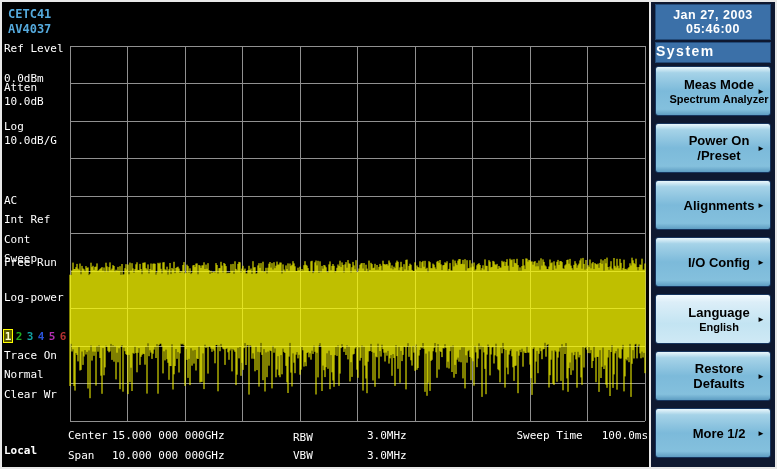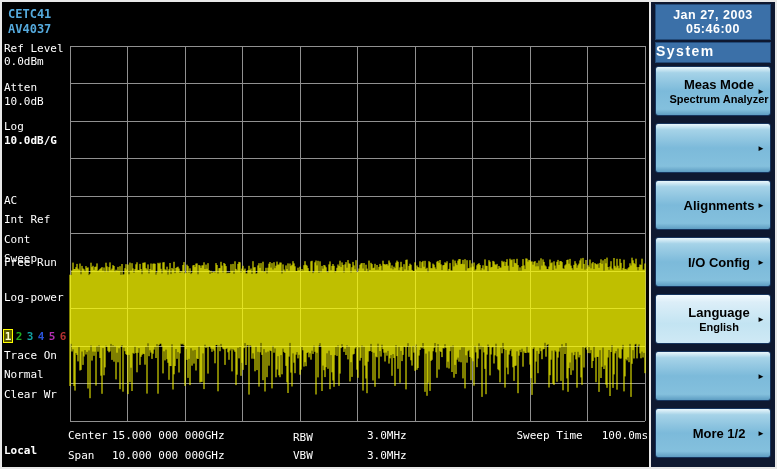--- a/index.html
+++ b/index.html
@@ -53,25 +53,25 @@
 
   <svg id="plot-svg" width="649" height="469">
     <path id="grid-path" fill="none" stroke-width="1" shape-rendering="crispEdges" d="M70.0 46L70.0 421M127.5 46L127.5 421M185.0 46L185.0 421M242.5 46L242.5 421M300.0 46L300.0 421M357.5 46L357.5 421M415.0 46L415.0 421M472.5 46L472.5 421M530.0 46L530.0 421M587.5 46L587.5 421M645.0 46L645.0 421M70 46.0L645 46.0M70 83.5L645 83.5M70 121.0L645 121.0M70 158.5L645 158.5M70 196.0L645 196.0M70 233.5L645 233.5M70 271.0L645 271.0M70 308.5L645 308.5M70 346.0L645 346.0M70 383.5L645 383.5M70 421.0L645 421.0" stroke="#909090"></path>
     <path id="trace-path" fill="none" stroke-width="1" d="M70 274.7L70 386.0M71 275.1L71 343.8M72 270.4L72 351.5M73 262.6L73 349.3M74 269.1L74 386.0M75 269.0L75 390.6M76 267.2L76 353.0M77 263.9L77 354.9M78 268.6L78 361.4M79 269.7L79 347.1M80 263.5L80 370.5M81 274.3L81 369.9M82 265.9L82 351.5M83 268.5L83 364.9M84 269.4L84 356.5M85 271.6L85 350.1M86 266.1L86 354.5M87 267.9L87 351.9M88 267.4L88 388.5M89 275.1L89 350.4M90 273.8L90 398.2M91 262.7L91 345.5M92 267.1L92 360.6M93 265.8L93 351.6M94 269.8L94 355.8M95 266.9L95 351.7M96 266.6L96 385.6M97 263.4L97 346.2M98 271.1L98 351.7M99 269.9L99 345.4M100 268.9L100 358.0M101 268.2L101 375.7M102 267.1L102 393.8M103 270.7L103 348.1M104 267.5L104 375.3M105 272.1L105 367.4M106 262.7L106 345.7M107 266.4L107 346.9M108 272.1L108 350.8M109 267.1L109 352.3M110 262.4L110 351.4M111 270.2L111 343.9M112 268.6L112 359.9M113 265.1L113 345.3M114 266.0L114 361.7M115 271.7L115 346.2M116 269.7L116 379.4M117 270.8L117 352.7M118 266.9L118 362.3M119 271.0L119 348.3M120 266.2L120 389.2M121 274.9L121 346.5M122 264.0L122 345.1M123 274.7L123 391.7M124 274.3L124 347.6M125 268.2L125 351.2M126 264.2L126 354.1M127 269.5L127 355.0M128 264.6L128 394.1M129 274.3L129 354.9M130 262.6L130 382.2M131 270.7L131 367.7M132 263.2L132 391.0M133 268.4L133 352.9M134 272.8L134 353.7M135 269.1L135 346.4M136 264.3L136 353.1M137 262.3L137 372.3M138 269.9L138 352.8M139 270.1L139 348.1M140 263.9L140 364.9M141 269.0L141 356.8M142 274.2L142 354.8M143 262.8L143 353.7M144 262.7L144 354.1M145 262.4L145 364.7M146 268.2L146 346.8M147 269.5L147 393.6M148 264.4L148 343.3M149 273.5L149 356.2M150 269.0L150 350.3M151 263.5L151 352.6M152 269.8L152 358.9M153 263.7L153 353.7M154 263.5L154 349.6M155 263.8L155 346.8M156 274.7L156 358.0M157 272.3L157 344.1M158 262.8L158 393.7M159 263.7L159 344.9M160 262.7L160 343.7M161 268.8L161 343.7M162 273.5L162 346.4M163 262.4L163 373.4M164 262.2L164 351.3M165 269.3L165 360.4M166 270.3L166 349.6M167 266.7L167 359.2M168 274.6L168 362.8M169 269.3L169 379.8M170 263.0L170 366.0M171 274.1L171 366.1M172 268.0L172 344.3M173 269.3L173 389.5M174 261.8L174 374.3M175 273.2L175 366.0M176 268.0L176 349.0M177 267.2L177 358.8M178 266.7L178 352.1M179 268.5L179 372.5M180 272.9L180 353.4M181 271.0L181 343.7M182 272.3L182 344.5M183 265.0L183 343.6M184 262.1L184 345.2M185 273.4L185 385.9M186 273.1L186 349.2M187 264.7L187 359.9M188 266.1L188 377.9M189 272.7L189 358.8M190 268.3L190 385.1M191 274.1L191 348.2M192 272.8L192 365.7M193 265.4L193 350.5M194 265.0L194 363.6M195 267.1L195 349.9M196 263.6L196 370.5M197 263.4L197 358.5M198 274.3L198 359.0M199 265.0L199 346.4M200 265.6L200 382.5M201 268.0L201 381.8M202 265.4L202 381.9M203 265.3L203 353.4M204 262.3L204 389.1M205 269.0L205 344.7M206 264.6L206 347.9M207 268.7L207 346.4M208 263.2L208 373.6M209 270.1L209 346.4M210 274.0L210 346.4M211 270.8L211 348.6M212 272.9L212 351.8M213 272.1L213 348.9M214 271.8L214 350.7M215 272.5L215 363.3M216 263.1L216 345.0M217 265.0L217 344.9M218 273.6L218 391.3M219 268.2L219 345.5M220 268.1L220 351.2M221 261.8L221 343.9M222 265.6L222 347.1M223 272.5L223 348.7M224 263.0L224 349.4M225 263.9L225 364.9M226 266.1L226 348.9M227 273.4L227 348.3M228 272.6L228 352.3M229 273.2L229 359.8M230 272.7L230 350.5M231 264.2L231 348.7M232 270.9L232 371.4M233 263.9L233 348.9M234 273.8L234 350.3M235 261.3L235 351.8M236 268.9L236 385.1M237 270.4L237 374.7M238 263.9L238 347.8M239 261.9L239 358.4M240 262.3L240 347.0M241 272.4L241 375.8M242 268.6L242 362.9M243 265.8L243 369.9M244 270.3L244 348.1M245 268.6L245 343.1M246 273.4L246 365.0M247 273.5L247 345.5M248 270.1L248 345.0M249 265.8L249 394.6M250 270.0L250 345.2M251 268.5L251 345.9M252 274.0L252 358.7M253 261.2L253 353.3M254 267.4L254 358.8M255 267.2L255 371.3M256 273.7L256 346.6M257 273.3L257 370.1M258 265.4L258 351.8M259 263.2L259 386.6M260 267.9L260 352.3M261 263.1L261 342.9M262 271.2L262 354.9M263 261.7L263 380.2M264 271.9L264 349.1M265 271.5L265 391.5M266 267.8L266 352.4M267 273.5L267 377.2M268 267.7L268 351.6M269 263.7L269 365.7M270 262.0L270 350.5M271 267.6L271 351.1M272 263.1L272 388.4M273 269.5L273 345.9M274 262.2L274 352.7M275 268.2L275 348.4M276 265.7L276 377.3M277 261.6L277 369.5M278 264.7L278 356.2M279 264.5L279 375.3M280 262.5L280 377.2M281 262.6L281 355.1M282 273.6L282 374.3M283 264.4L283 348.6M284 269.5L284 351.9M285 272.0L285 353.0M286 265.4L286 365.9M287 269.1L287 382.4M288 263.4L288 393.0M289 270.7L289 356.6M290 263.5L290 342.9M291 266.1L291 372.6M292 264.8L292 386.5M293 261.2L293 353.4M294 263.4L294 362.7M295 266.3L295 373.2M296 270.9L296 354.7M297 271.0L297 352.1M298 267.7L298 358.4M299 270.3L299 354.8M300 266.7L300 374.7M301 271.0L301 369.7M302 269.0L302 346.9M303 270.6L303 350.3M304 265.2L304 366.6M305 261.2L305 362.2M306 264.8L306 366.2M307 265.7L307 353.0M308 268.1L308 352.2M309 271.1L309 357.3M310 272.1L310 353.3M311 261.3L311 359.7M312 260.8L312 350.7M313 273.2L313 353.9M314 272.0L314 345.7M315 262.3L315 351.8M316 260.5L316 394.5M317 265.4L317 352.8M318 260.8L318 377.4M319 272.8L319 345.6M320 261.3L320 343.1M321 272.2L321 346.4M322 265.9L322 391.0M323 268.7L323 365.6M324 265.0L324 370.2M325 265.5L325 377.1M326 267.3L326 367.2M327 271.9L327 353.3M328 272.3L328 368.8M329 264.4L329 350.7M330 261.4L330 389.2M331 270.3L331 355.1M332 265.9L332 372.3M333 264.0L333 380.5M334 265.8L334 386.8M335 272.3L335 355.2M336 271.1L336 347.0M337 267.8L337 355.9M338 264.5L338 345.4M339 266.1L339 385.9M340 260.7L340 373.6M341 267.1L341 348.1M342 262.4L342 344.2M343 264.9L343 346.8M344 272.5L344 351.9M345 264.4L345 348.7M346 262.1L346 355.0M347 267.7L347 345.4M348 260.1L348 359.4M349 263.4L349 346.6M350 263.8L350 381.5M351 272.5L351 362.2M352 267.2L352 376.9M353 261.9L353 354.5M354 265.4L354 353.9M355 269.3L355 348.5M356 260.2L356 346.9M357 272.2L357 369.7M358 271.9L358 377.8M359 268.5L359 347.3M360 264.8L360 360.6M361 263.5L361 357.9M362 263.0L362 345.5M363 268.5L363 390.6M364 263.0L364 346.6M365 270.9L365 365.6M366 264.7L366 378.5M367 268.6L367 393.2M368 272.0L368 361.7M369 260.6L369 351.3M370 270.0L370 351.0M371 262.8L371 343.9M372 264.1L372 351.8M373 268.2L373 380.5M374 267.7L374 352.8M375 263.8L375 386.8M376 269.8L376 356.6M377 265.0L377 357.3M378 269.7L378 343.7M379 266.9L379 378.5M380 263.9L380 351.1M381 265.7L381 356.6M382 270.3L382 344.7M383 260.7L383 349.1M384 264.0L384 352.7M385 264.6L385 361.5M386 264.4L386 352.6M387 264.1L387 355.7M388 265.5L388 350.9M389 260.5L389 363.6M390 262.6L390 358.4M391 268.3L391 355.1M392 265.4L392 375.8M393 269.4L393 354.1M394 266.7L394 358.0M395 268.2L395 385.9M396 262.6L396 345.2M397 260.6L397 356.1M398 261.8L398 368.8M399 270.2L399 346.6M400 267.4L400 382.8M401 261.8L401 350.9M402 266.8L402 361.1M403 270.9L403 354.9M404 264.2L404 346.3M405 269.4L405 347.1M406 259.9L406 389.4M407 259.6L407 346.7M408 270.3L408 343.2M409 265.9L409 356.8M410 263.7L410 346.5M411 264.8L411 360.3M412 269.9L412 365.6M413 270.8L413 346.0M414 271.0L414 352.6M415 262.3L415 370.8M416 269.4L416 344.5M417 265.5L417 369.8M418 267.0L418 368.0M419 267.7L419 355.6M420 261.3L420 349.9M421 268.2L421 346.9M422 262.1L422 348.3M423 260.9L423 343.0M424 266.7L424 348.8M425 260.8L425 391.8M426 268.9L426 353.6M427 267.8L427 395.8M428 272.1L428 382.8M429 261.2L429 351.4M430 262.2L430 390.9M431 268.2L431 360.9M432 268.3L432 359.8M433 263.6L433 351.3M434 264.7L434 347.8M435 267.4L435 343.0M436 269.2L436 352.3M437 261.7L437 377.8M438 260.9L438 344.1M439 262.8L439 369.5M440 260.0L440 351.2M441 264.4L441 352.0M442 270.1L442 357.1M443 265.3L443 348.1M444 265.0L444 348.4M445 262.3L445 344.2M446 263.2L446 347.9M447 261.3L447 367.7M448 270.7L448 361.7M449 268.9L449 368.5M450 263.1L450 351.2M451 270.4L451 346.4M452 270.6L452 372.0M453 259.6L453 345.5M454 266.4L454 377.7M455 260.6L455 364.9M456 263.3L456 374.0M457 265.1L457 359.7M458 260.6L458 357.6M459 259.1L459 361.7M460 259.1L460 349.8M461 264.1L461 362.3M462 263.8L462 347.2M463 259.9L463 378.4M464 264.2L464 347.3M465 259.2L465 388.4M466 270.6L466 355.3M467 260.2L467 362.7M468 268.4L468 351.2M469 268.1L469 349.9M470 260.2L470 357.0M471 267.4L471 380.2M472 263.4L472 358.3M473 266.5L473 361.3M474 262.5L474 385.7M475 270.5L475 345.9M476 269.3L476 352.4M477 265.3L477 367.2M478 264.0L478 358.5M479 263.2L479 343.4M480 265.0L480 349.4M481 270.2L481 345.9M482 268.2L482 396.9M483 265.3L483 346.7M484 269.5L484 352.4M485 259.4L485 368.9M486 265.8L486 394.2M487 265.9L487 354.6M488 271.5L488 344.5M489 260.2L489 346.6M490 261.7L490 375.4M491 267.4L491 354.5M492 266.9L492 347.4M493 260.9L493 346.9M494 261.6L494 363.5M495 264.3L495 355.4M496 265.1L496 343.7M497 263.9L497 356.4M498 268.9L498 369.3M499 266.0L499 370.3M500 267.6L500 382.4M501 267.6L501 347.6M502 260.8L502 353.3M503 262.2L503 342.9M504 261.4L504 349.0M505 266.0L505 387.6M506 262.0L506 350.1M507 259.2L507 367.6M508 265.7L508 374.3M509 270.7L509 354.6M510 258.7L510 350.7M511 260.2L511 349.0M512 259.5L512 356.3M513 266.9L513 367.3M514 259.2L514 380.9M515 262.9L515 365.9M516 263.4L516 365.6M517 258.8L517 351.3M518 265.1L518 393.2M519 270.8L519 355.7M520 267.4L520 349.8M521 270.7L521 352.2M522 266.1L522 348.7M523 259.1L523 366.7M524 265.4L524 351.4M525 269.1L525 352.9M526 258.4L526 353.0M527 258.7L527 346.5M528 261.6L528 352.6M529 259.9L529 352.6M530 260.4L530 364.6M531 261.7L531 378.1M532 261.4L532 394.9M533 264.7L533 348.9M534 261.8L534 347.3M535 261.1L535 383.4M536 266.4L536 361.6M537 262.8L537 350.9M538 266.3L538 373.2M539 260.5L539 353.8M540 269.6L540 347.9M541 258.3L541 351.2M542 265.6L542 359.2M543 259.4L543 349.4M544 261.9L544 349.0M545 265.4L545 342.8M546 266.4L546 356.7M547 269.0L547 345.1M548 269.2L548 344.0M549 266.5L549 387.5M550 259.5L550 375.2M551 263.2L551 359.7M552 262.4L552 350.7M553 270.0L553 383.6M554 261.3L554 384.9M555 265.5L555 350.3M556 268.6L556 351.6M557 261.8L557 381.8M558 259.9L558 357.6M559 265.0L559 351.6M560 261.2L560 347.7M561 261.0L561 380.9M562 262.1L562 344.2M563 268.3L563 390.3M564 269.0L564 346.7M565 265.4L565 354.0M566 264.4L566 343.1M567 260.0L567 378.4M568 259.6L568 391.8M569 263.7L569 368.1M570 258.9L570 362.5M571 265.6L571 374.9M572 268.2L572 352.6M573 269.8L573 370.4M574 264.9L574 355.2M575 261.2L575 351.9M576 263.5L576 359.4M577 267.8L577 387.7M578 265.3L578 351.8M579 263.6L579 357.4M580 260.4L580 354.9M581 258.4L581 377.4M582 268.7L582 384.8M583 257.9L583 347.1M584 263.9L584 367.5M585 269.6L585 347.9M586 260.0L586 346.2M587 268.7L587 349.6M588 265.2L588 353.1M589 266.7L589 347.1M590 259.5L590 353.2M591 268.4L591 350.1M592 263.3L592 368.0M593 262.0L593 361.0M594 269.1L594 346.7M595 263.1L595 357.6M596 264.0L596 382.2M597 264.7L597 356.9M598 263.6L598 356.9M599 267.8L599 391.9M600 262.9L600 350.2M601 259.3L601 378.0M602 263.8L602 366.8M603 260.4L603 347.5M604 270.7L604 369.0M605 259.0L605 365.4M606 263.3L606 384.6M607 257.6L607 387.8M608 267.0L608 357.5M609 269.7L609 350.0M610 266.5L610 396.0M611 261.2L611 352.0M612 268.5L612 345.2M613 269.8L613 387.9M614 258.0L614 374.4M615 265.8L615 353.4M616 267.5L616 351.1M617 258.8L617 389.7M618 265.7L618 348.5M619 268.3L619 357.5M620 258.9L620 358.6M621 262.9L621 358.5M622 269.9L622 349.3M623 268.1L623 344.8M624 259.7L624 391.4M625 269.2L625 376.4M626 268.8L626 358.9M627 269.8L627 360.4M628 268.3L628 357.3M629 267.2L629 362.2M630 263.3L630 343.9M631 265.5L631 396.9M632 257.7L632 363.8M633 260.3L633 350.2M634 263.1L634 358.5M635 264.2L635 344.5M636 258.7L636 343.8M637 267.1L637 358.4M638 270.3L638 346.0M639 267.0L639 344.3M640 264.5L640 353.4M641 264.9L641 358.3M642 258.7L642 351.6M643 269.6L643 357.5M644 269.6L644 352.9M645 263.5L645 373.2" stroke="#ffff00"></path>
   </svg>
 
   <div class="ltext cyan" style="left:8px; top:7px;">CETC41</div>
   <div class="ltext cyan" style="left:8px; top:22px;">AV4037</div>
 
   <div class="ltext" style="left:4px; top:42px;">Ref Level</div>
-  <div class="ltext" style="left:4px; top:55px;text-align:center;">0.0dBm</div>
+  <div class="ltext" style="left:4px; top:72px;text-align:center;">0.0dBm</div>
   <div class="ltext" style="left:4px; top:81px;">Atten</div>
   <div class="ltext" style="left:4px; top:95px;">10.0dB</div>
   <div class="ltext" style="left:4px; top:120px;">Log</div>
-  <div class="ltext" style="left:4px; top:134px;font-weight:bold;">10.0dB/G</div>
+  <div class="ltext" style="left:4px; top:134px;">10.0dB/G</div>
 
   <div class="ltext" style="left:4px; top:194px;">AC</div>
   <div class="ltext" style="left:4px; top:213px;">Int Ref</div>
   <div class="ltext" style="left:4px; top:233px;">Cont</div>
   <div class="ltext" style="left:4px; top:252px;">Sweep</div>
   <div class="ltext" style="left:4px; top:256px;">Free Run</div>
   <div class="ltext" style="left:4px; top:291px;">Log-power</div>
 
   <div class="digits" id="trace-digits">
       <span class="sel" style="color: rgb(255, 255, 204);">1</span>
@@ -108,20 +108,24 @@
     <div class="menu-title">System</div>
     <div id="softkeys">
         <div class="softkey">
           <div class="sk-label">
             <div>Meas Mode</div>
           </div>
           <div class="sk-sub">Spectrum Analyzer</div>
           <span class="sk-arrow">►</span>
         </div>
         <div class="softkey">
+          <div class="sk-label">
+            <div>Power On</div>
+            <div>/Preset</div>
+          </div>
           <span class="sk-arrow">►</span>
         </div>
         <div class="softkey">
           <div class="sk-label">
             <div>Alignments</div>
           </div>
           <span class="sk-arrow">►</span>
         </div>
         <div class="softkey">
           <div class="sk-label">
@@ -130,20 +134,24 @@
           <span class="sk-arrow">►</span>
         </div>
         <div class="softkey hl">
           <div class="sk-label">
             <div>Language</div>
           </div>
           <div class="sk-sub">English</div>
           <span class="sk-arrow">►</span>
         </div>
         <div class="softkey">
+          <div class="sk-label">
+            <div>Restore</div>
+            <div>Defaults</div>
+          </div>
           <span class="sk-arrow">►</span>
         </div>
         <div class="softkey">
           <div class="sk-label">
             <div>More 1/2</div>
           </div>
           <span class="sk-arrow">►</span>
         </div>
       </div>
   </div>

